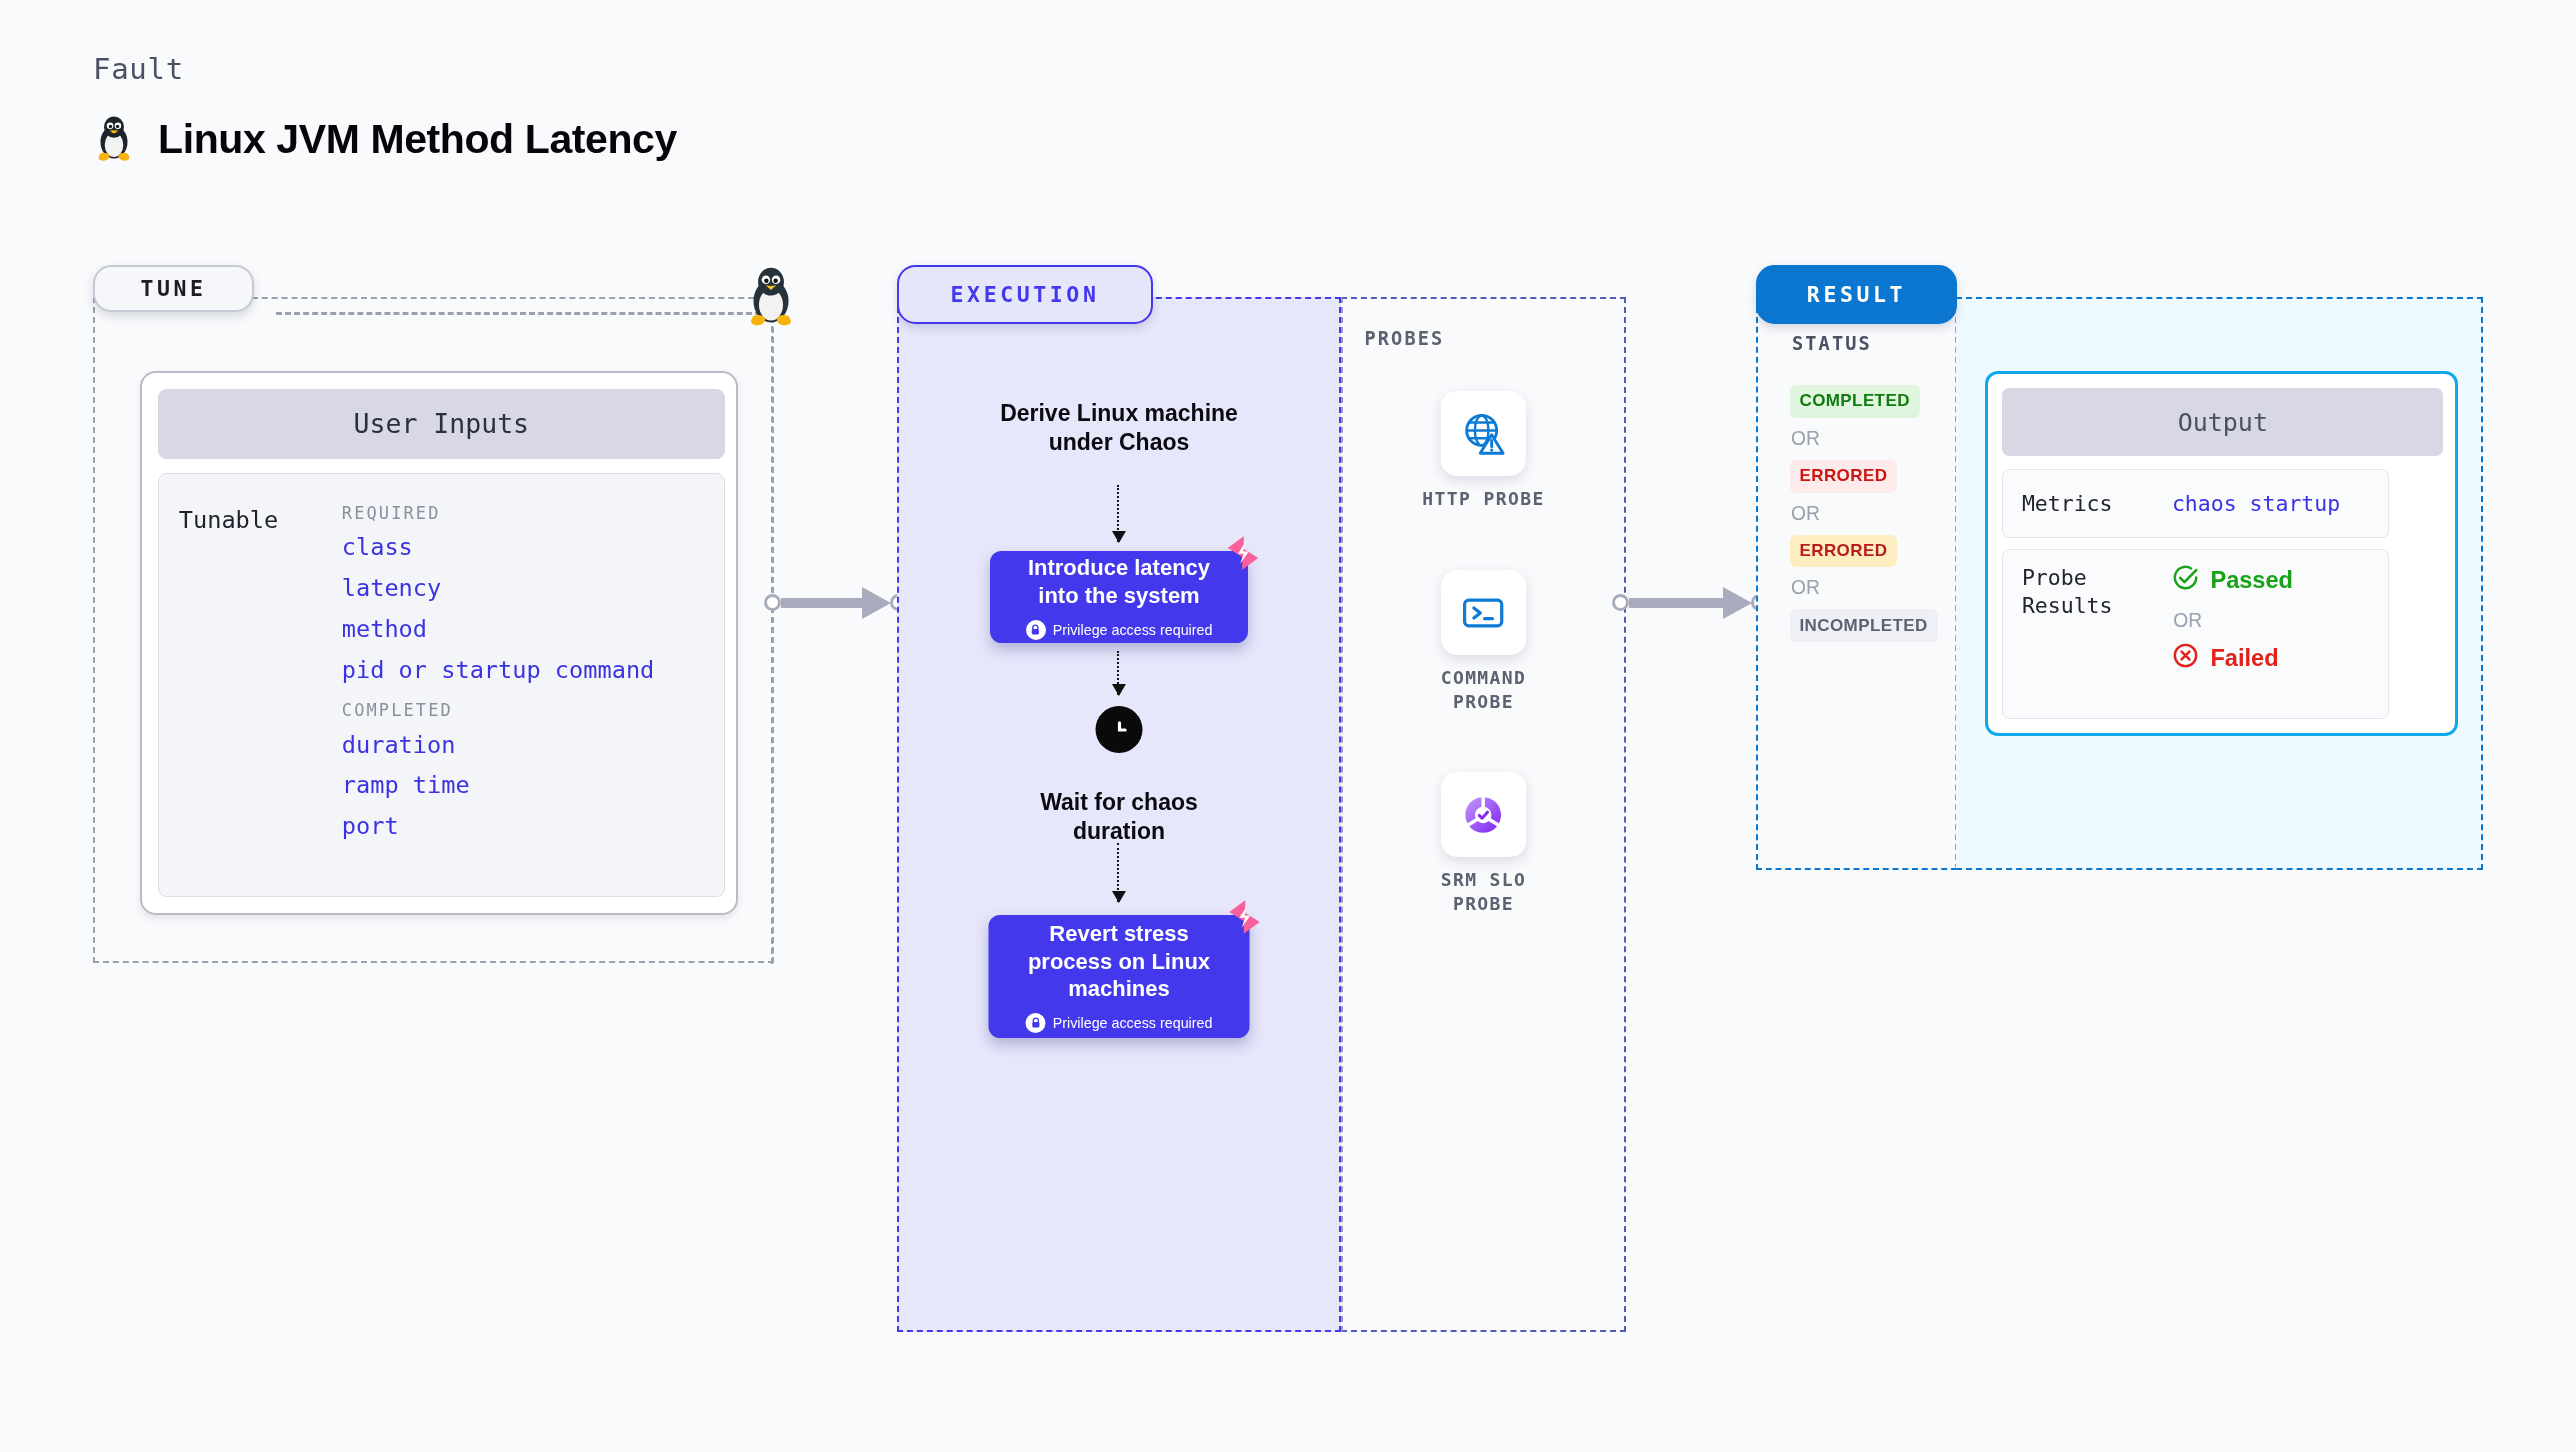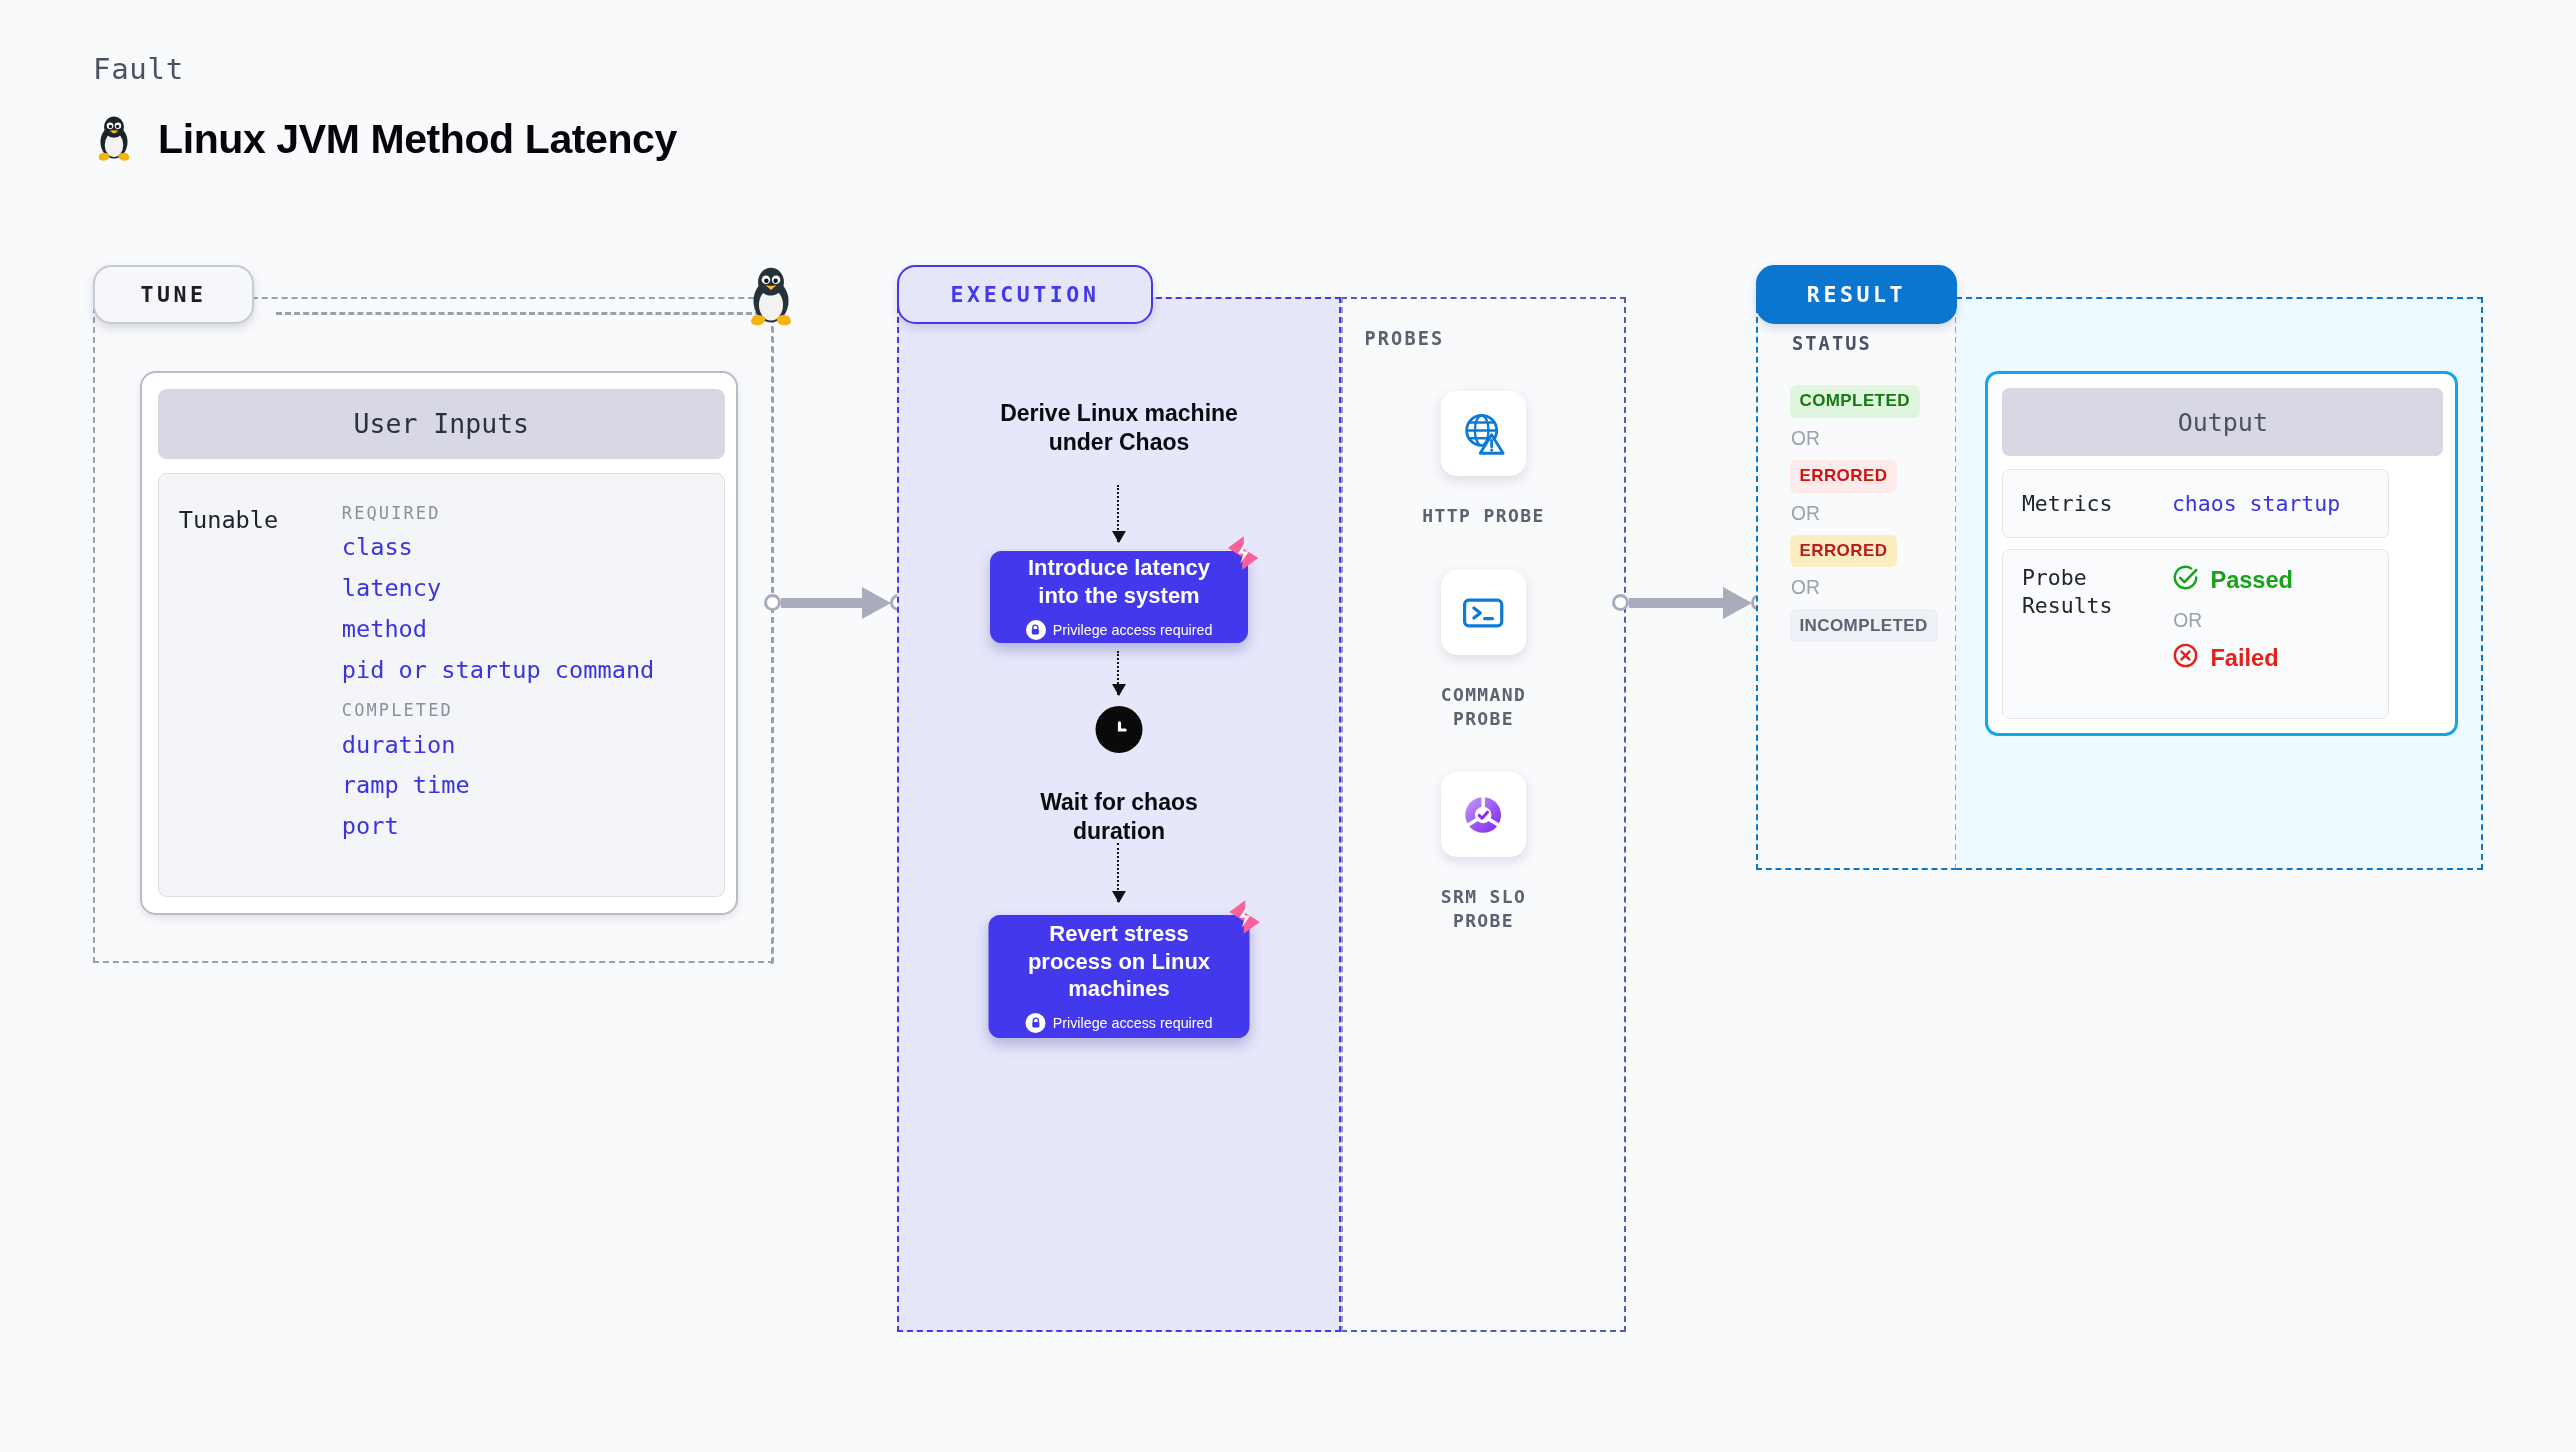--- a/index.html
+++ b/index.html
@@ -110,21 +110,21 @@
     font-family: "DejaVu Sans Mono", monospace; font-size: 18.6px;
     letter-spacing: 2.1px; color: #5d6170; font-weight: bold;
   }
   .probe { position: absolute; left: 50%; transform: translateX(-50%); text-align: center; }
   .probe-tile {
     width: 85px; height: 85px; margin: 0 auto; border-radius: 15.8px;
     background: #ffffff; box-shadow: 0 4.3px 11.5px rgba(40,45,90,.13);
     display: flex; align-items: center; justify-content: center;
   }
   .probe-name {
-    margin-top: 28px; font-family: "DejaVu Sans Mono", monospace;
+    margin-top: 11px; font-family: "DejaVu Sans Mono", monospace;
     font-size: 18px; letter-spacing: 1.4px; color: #5d6170; font-weight: bold;
     line-height: 1.35; white-space: pre-line;
   }
 
   
   #result-status { left: 1756px; top: 297px; width: 201px; height: 573px;
                    background: #f9fafc; border: 2.1px dashed #0b76d0;
                    border-right: 2.1px dashed #9aa0ad; }
   #result-output { left: 1956px; top: 297px; width: 527px; height: 573px;
                    background: #eefaff; border: 2.1px dashed #0b76d0;
@@ -216,21 +216,21 @@
         <circle cx="34.5" cy="15" r="4.6" fill="#fff"></circle>
       <circle cx="24" cy="16" r="2.4" fill="#111"></circle>
         <circle cx="34" cy="16" r="2.4" fill="#111"></circle>
       <path d="M23 20.5 L29 26 L35 20.5 Q29 23 23 20.5Z" fill="#fcc21b"></path>
       <path d="M10 54 Q4 62 12 64 Q22 65 23 57 Q19 51 10 54Z" fill="#f7b20b"></path>
       <path d="M48 54 Q54 62 46 64 Q36 65 35 57 Q39 51 48 54Z" fill="#f7b20b"></path>
     </svg>
   </div>
   <div class="hdash" style="left:771px; top:326px; width:0; height:638px; border-top:none; border-left:2.1px dashed #9aa0ad;"></div>
 
-  <div class="pill pill-tune" style="left:93px; top:265px; width:161px; height:59px;">
+  <div class="pill pill-tune" style="left:93px; top:265px; width:161px; height:47px;">
     <span>TUNE</span>
   </div>
 
   <div class="sect-body" id="tune-body">
     <div class="card-outer">
       <div class="card-head">User Inputs</div>
       <div class="card-body">
         <div class="tunable-label">Tunable</div>
         <div class="fields">
           <div class="grp-label">REQUIRED</div>

